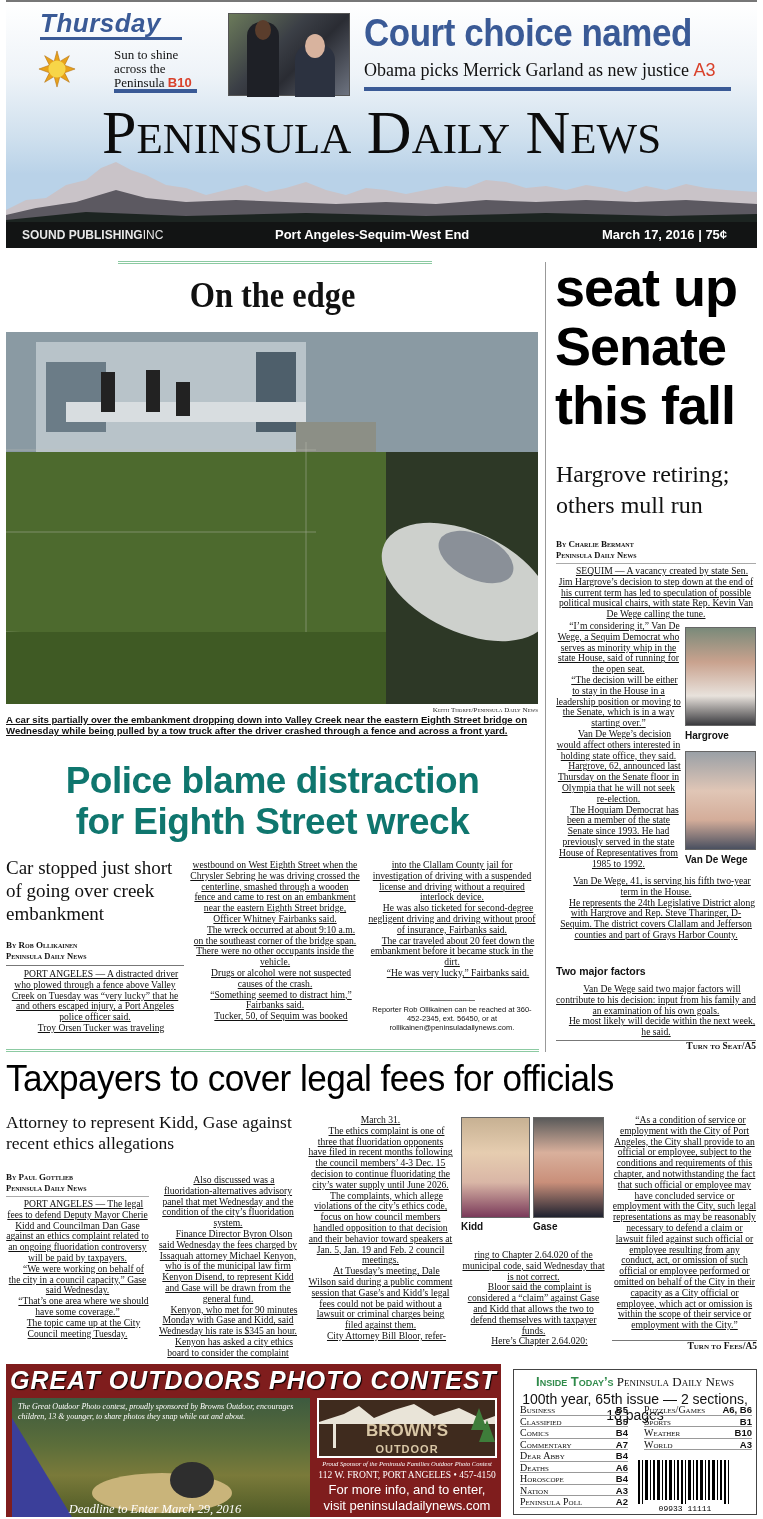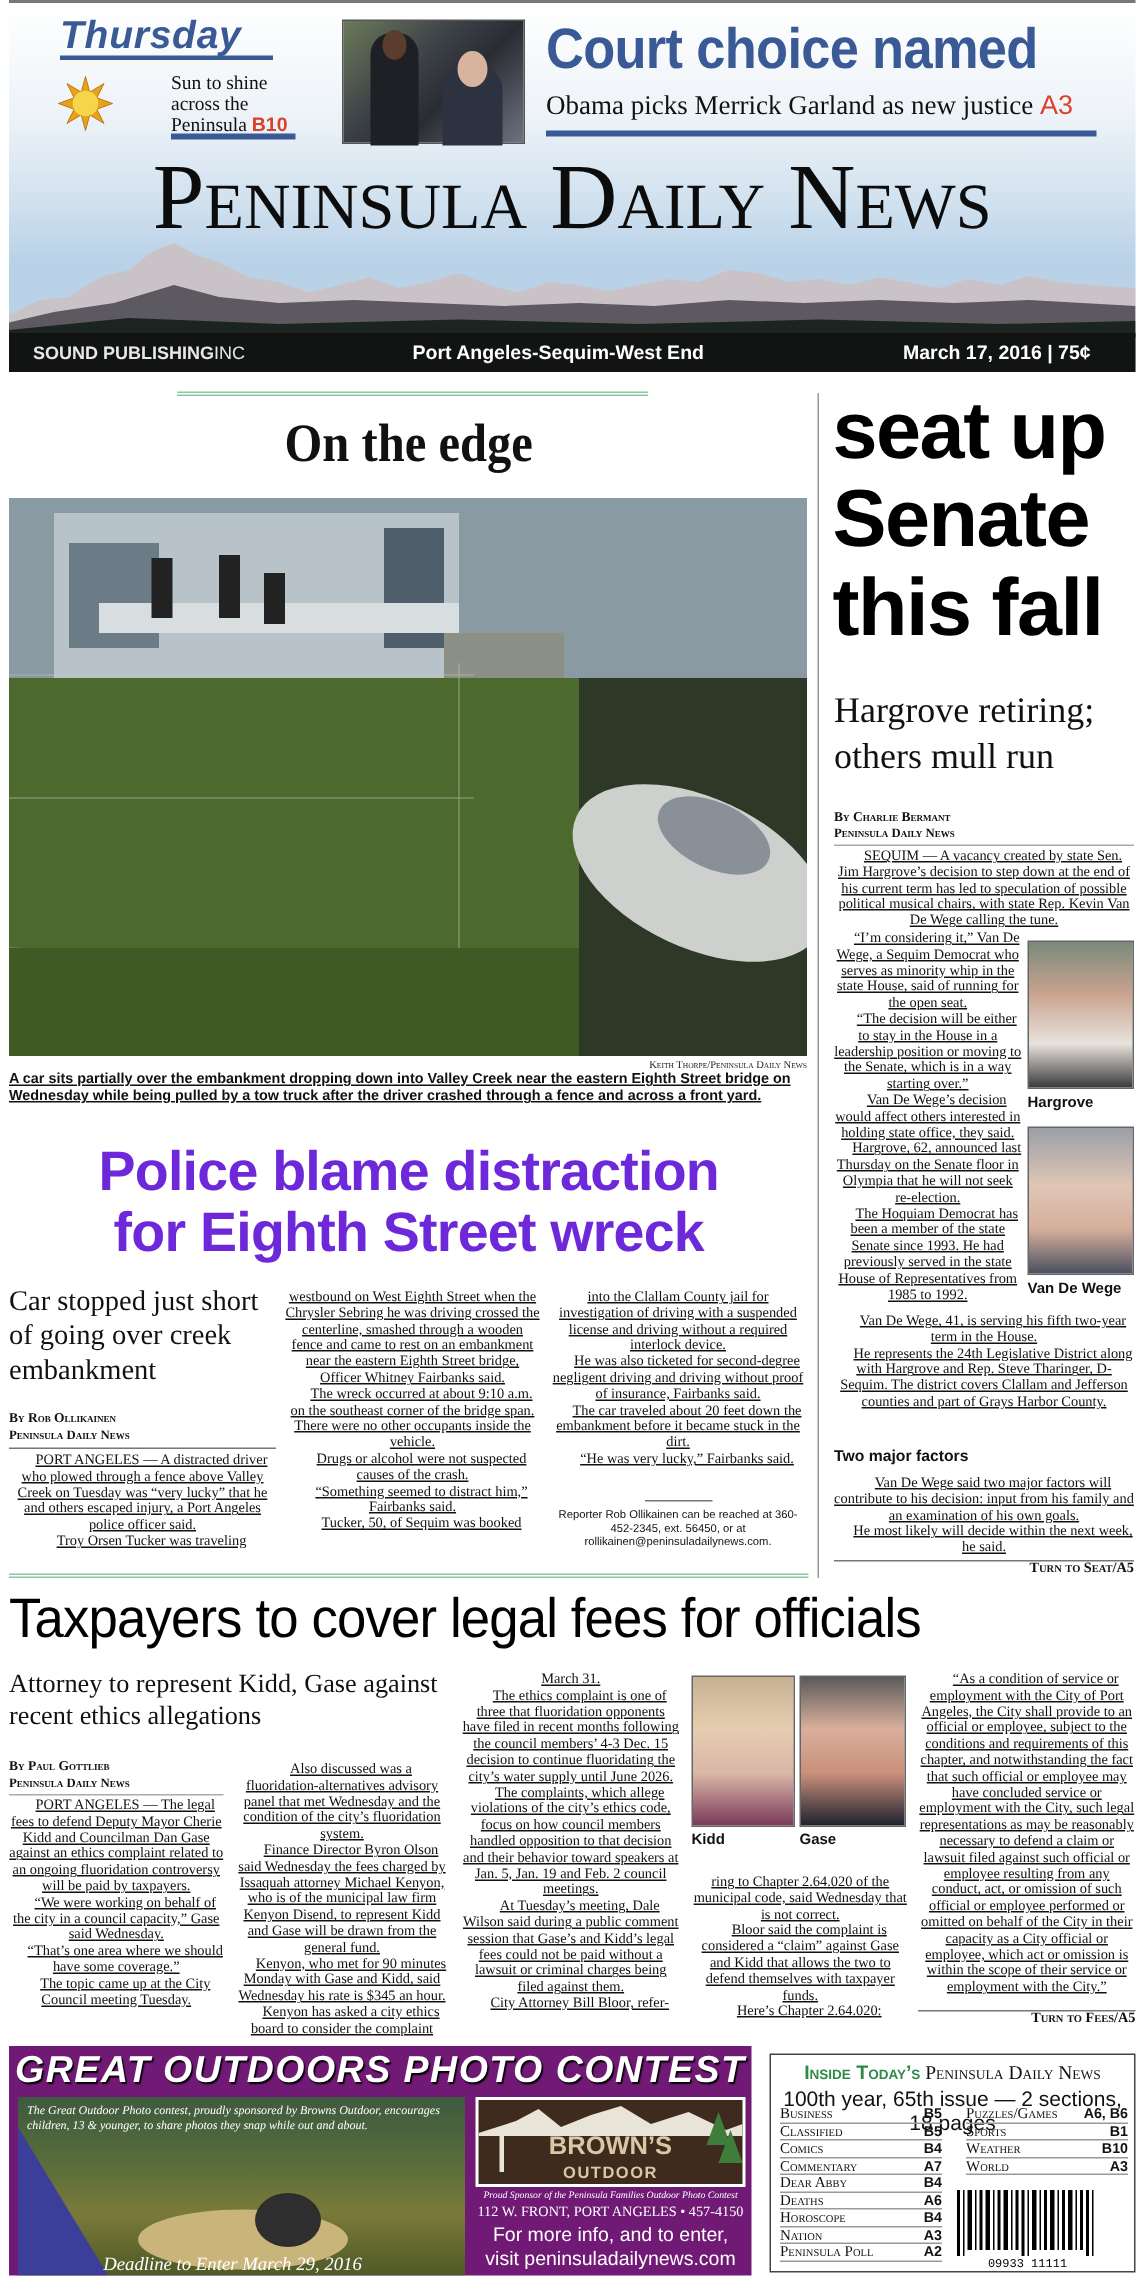--- a/index.html
+++ b/index.html
@@ -33,21 +33,21 @@
   .dateprice { left: 602px; top: 227px; font-family: "Liberation Sans", sans-serif; font-weight: bold; font-size: 13px; color: #fff; }
 
   
   .green-rule { left: 118px; top: 261px; width: 314px; height: 3px; border-top: 1px solid #8ccaa2; border-bottom: 1px solid #8ccaa2; }
   .edge-head { left: 0; top: 274px; width: 545px; text-align: center; font-family: "Liberation Serif", serif; font-weight: bold; font-size: 36px; color: #111; transform: scaleX(0.9); }
   .main-photo { left: 6px; top: 332px; width: 532px; height: 372px; overflow: hidden; background: #4b5a3a; }
   .photo-credit { left: 300px; top: 706px; width: 238px; text-align: right; font-family: "Liberation Serif", serif; font-size: 7px; font-variant: small-caps; color: #222; }
   .caption { left: 6px; top: 714px; width: 530px; font-family: "Liberation Sans", sans-serif; font-weight: bold; font-size: 9.6px; line-height: 11px; color: #111; text-decoration: underline; }
 
   
-  .police-head { left: 0; top: 760px; width: 545px; text-align: center; font-family: "Liberation Sans", sans-serif; font-weight: bold; font-size: 37px; line-height: 41px; color: #6d28d9; letter-spacing: -0.5px; }
+  .police-head { left: 0; top: 760px; width: 545px; text-align: center; font-family: "Liberation Sans", sans-serif; font-weight: bold; font-size: 37px; line-height: 41px; color: #0f766e; letter-spacing: -0.5px; }
   .police-sub { left: 6px; top: 856px; width: 178px; font-family: "Liberation Serif", serif; font-size: 19px; line-height: 23px; color: #111; }
   .byline { font-family: "Liberation Serif", serif; font-weight: bold; font-size: 9px; font-variant: small-caps; line-height: 11px; color: #111; }
   .byline .org { font-size: 8.5px; }
   .body-text { font-family: "Liberation Serif", serif; font-size: 9.6px; line-height: 10.8px; color: #111; text-align: left; text-decoration: underline; }
   .body-text p { text-indent: 12px; text-align: center; }
   .body-text p.noind { text-indent: 0; }
   .justify { text-align: justify; }
   .rule-gray { height: 1px; background: #777; }
 
   
@@ -58,21 +58,21 @@
   .mug-label { font-family: "Liberation Sans", sans-serif; font-weight: bold; font-size: 10px; color: #111; }
   .subhead-small { font-family: "Liberation Sans", sans-serif; font-weight: bold; font-size: 10.5px; color: #111; }
   .turn { font-family: "Liberation Serif", serif; font-variant: small-caps; font-size: 9.5px; font-weight: bold; color: #111; text-align: right; }
 
   
   .green-rule-2 { left: 6px; top: 1049px; width: 533px; height: 3px; border-top: 1px solid #8ccaa2; border-bottom: 1px solid #8ccaa2; }
   .tax-head { left: 6px; top: 1058px; width: 751px; font-family: "Liberation Sans", sans-serif; font-size: 37px; line-height: 42px; color: #000; letter-spacing: -0.6px; font-weight: normal; transform: scaleX(0.95); transform-origin: left; }
   .tax-sub { left: 6px; top: 1112px; width: 296px; font-family: "Liberation Serif", serif; font-size: 17.5px; line-height: 21px; color: #111; }
 
   
-  .ad { left: 6px; top: 1364px; width: 495px; height: 153px; background: #701a75; overflow: hidden; }
+  .ad { left: 6px; top: 1364px; width: 495px; height: 153px; background: #7f1d1d; overflow: hidden; }
   .ad-title { left: 0; top: 2px; width: 495px; text-align: center; font-family: "Liberation Sans", sans-serif; font-weight: bold; font-style: italic; font-size: 25px; color: #fff; letter-spacing: 1px; text-shadow: 1px 1px 1px #000; }
   .ad-photo { left: 6px; top: 34px; width: 298px; height: 119px; background: linear-gradient(180deg,#3d5a3f 0%,#5c6e3a 40%,#7a7a3a 65%,#4e5a26 100%); }
   .ad-blurb { left: 12px; top: 38px; width: 290px; font-family: "Liberation Serif", serif; font-style: italic; font-size: 8px; line-height: 10px; color: #fff; }
   .ad-deadline { left: 6px; top: 1502px; width: 298px; text-align: center; font-family: "Liberation Serif", serif; font-style: italic; font-size: 12.5px; color: #fff; }
   .browns { left: 311px; top: 34px; width: 180px; height: 60px; background: #3f2b1e; border: 2px solid #fff; }
   .browns-name { left: 0; top: 22px; width: 100%; text-align: center; font-family: "Liberation Sans", sans-serif; font-weight: bold; font-size: 17px; color: #d9c7a6; line-height: 18px; }
   .browns-name .sub { font-size: 11px; display: block; letter-spacing: 1px; }
   .ad-sponsor { left: 311px; top: 96px; width: 180px; text-align: center; font-family: "Liberation Serif", serif; font-style: italic; font-size: 6.5px; color: #fff; }
   .ad-addr { left: 311px; top: 106px; width: 180px; text-align: center; font-family: "Liberation Serif", serif; font-size: 9.5px; color: #fff; }
   .ad-info { left: 311px; top: 118px; width: 180px; text-align: center; font-family: "Liberation Sans", sans-serif; font-size: 13px; line-height: 16px; color: #fff; }

